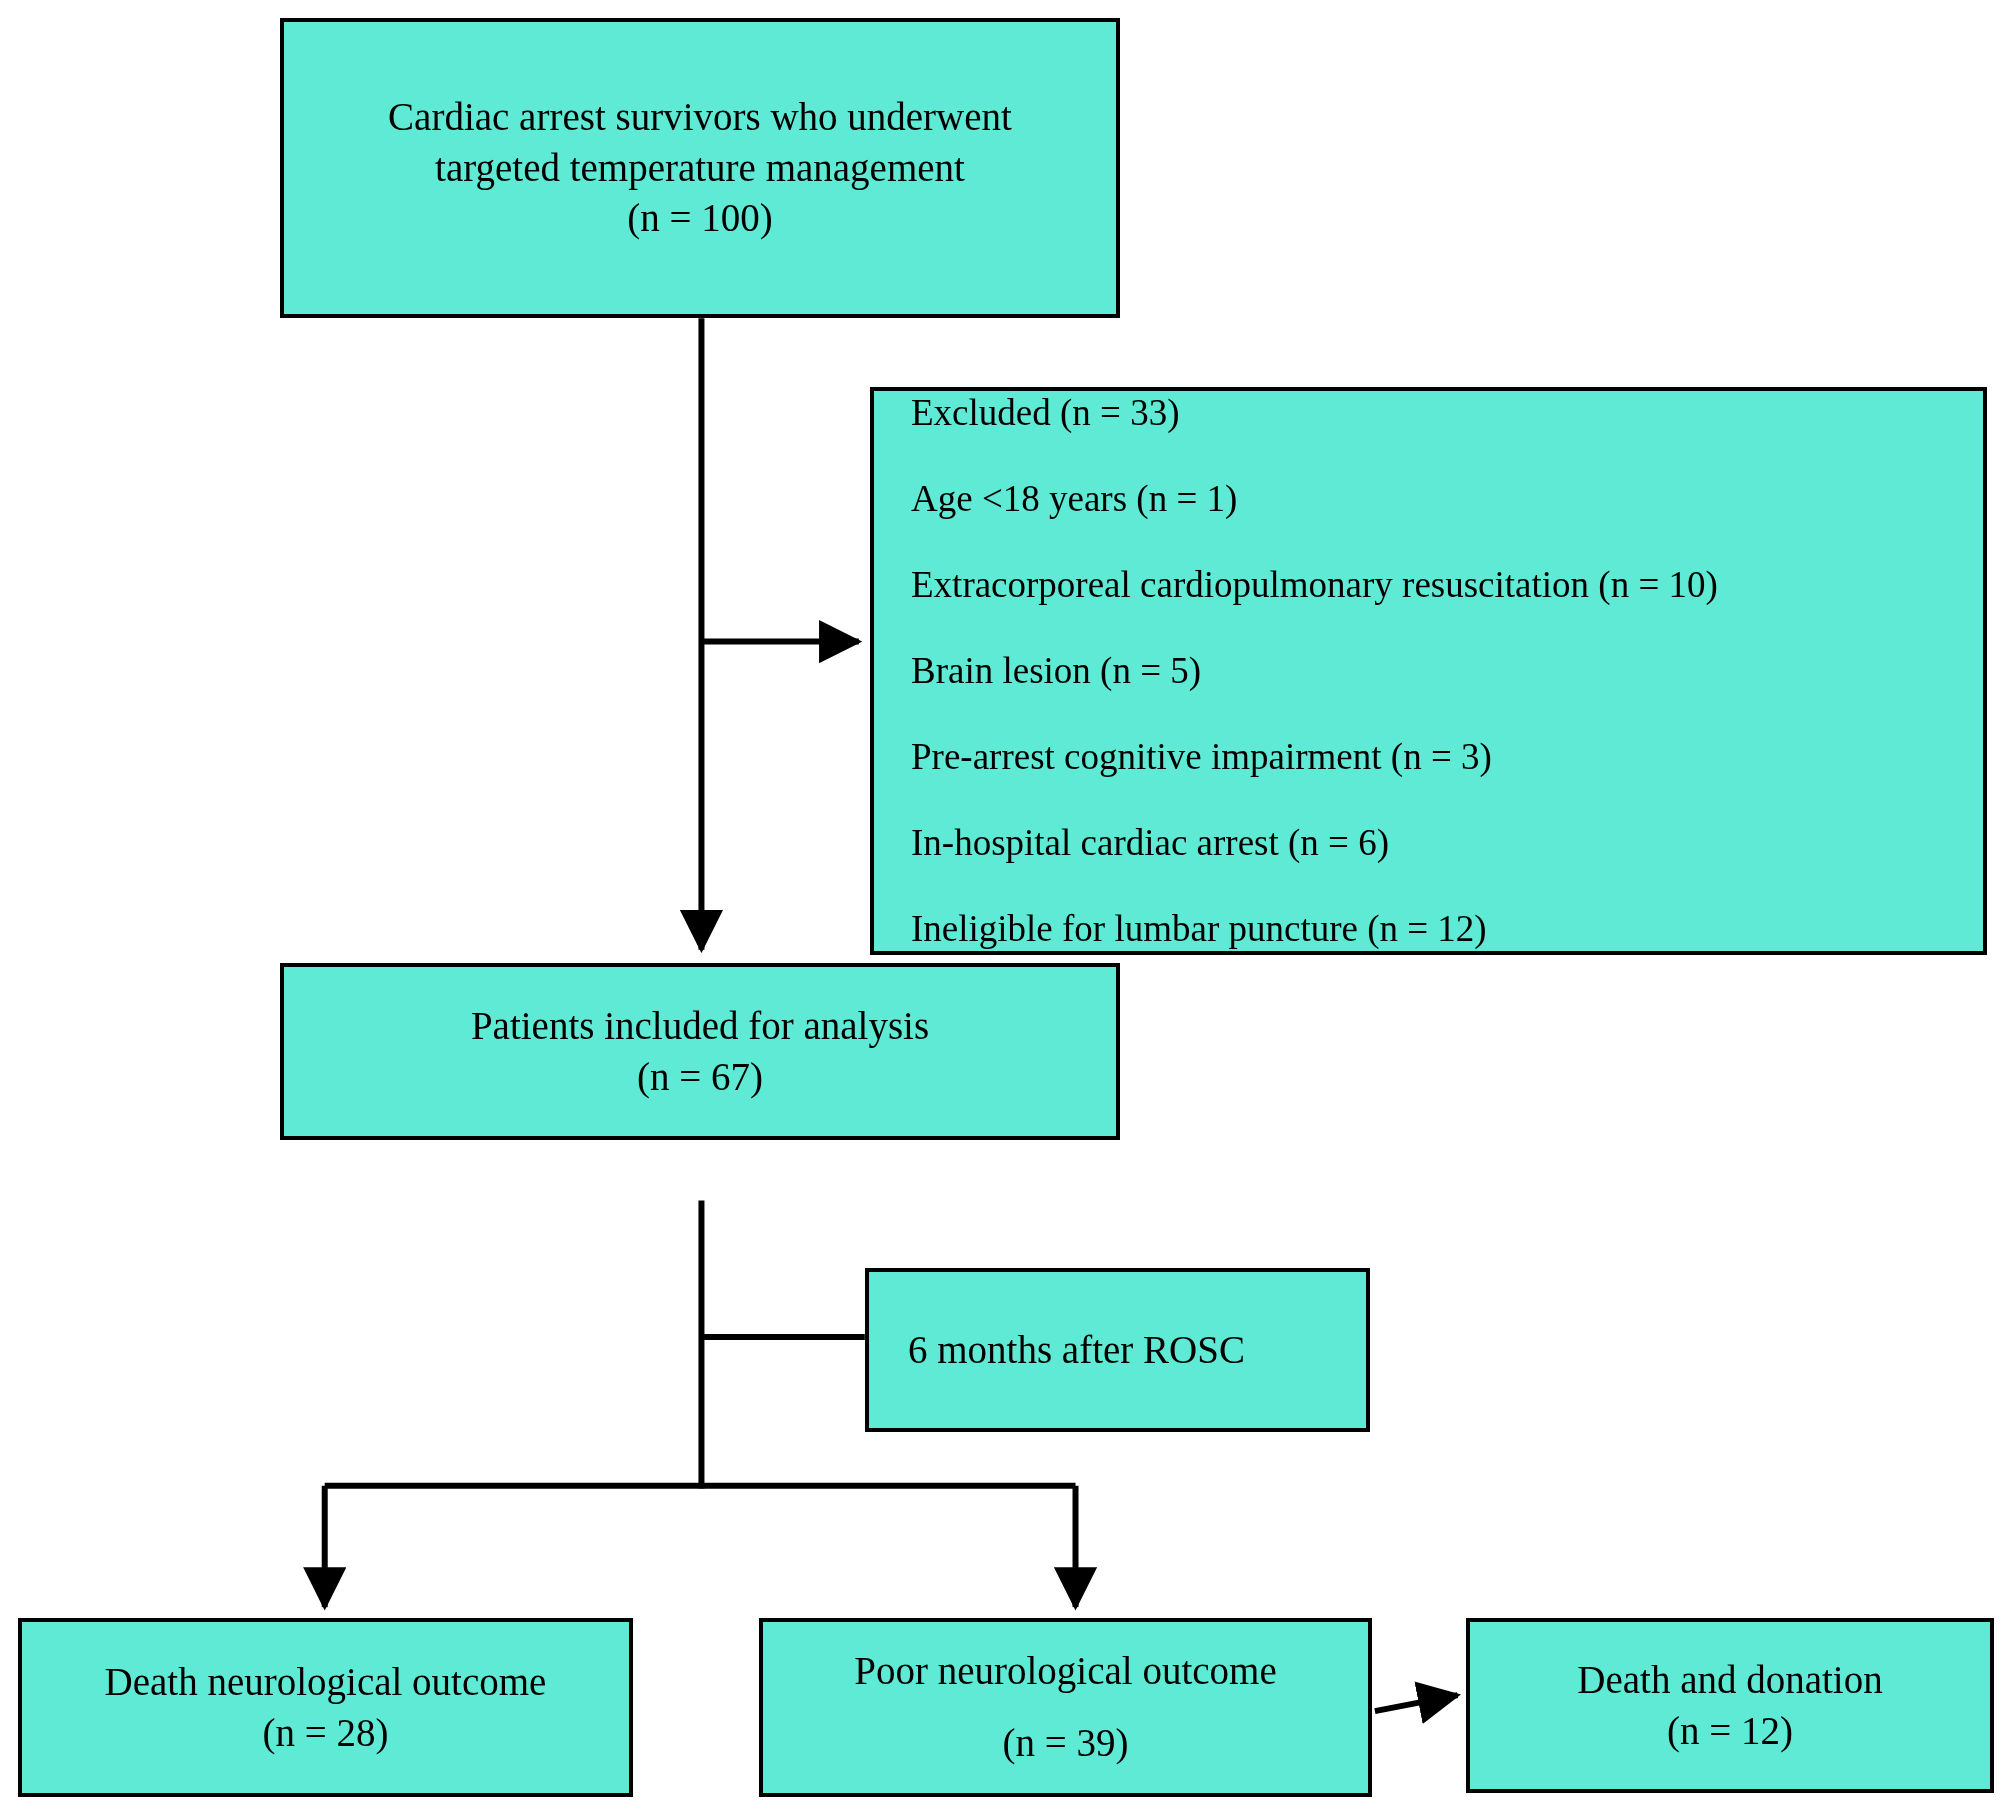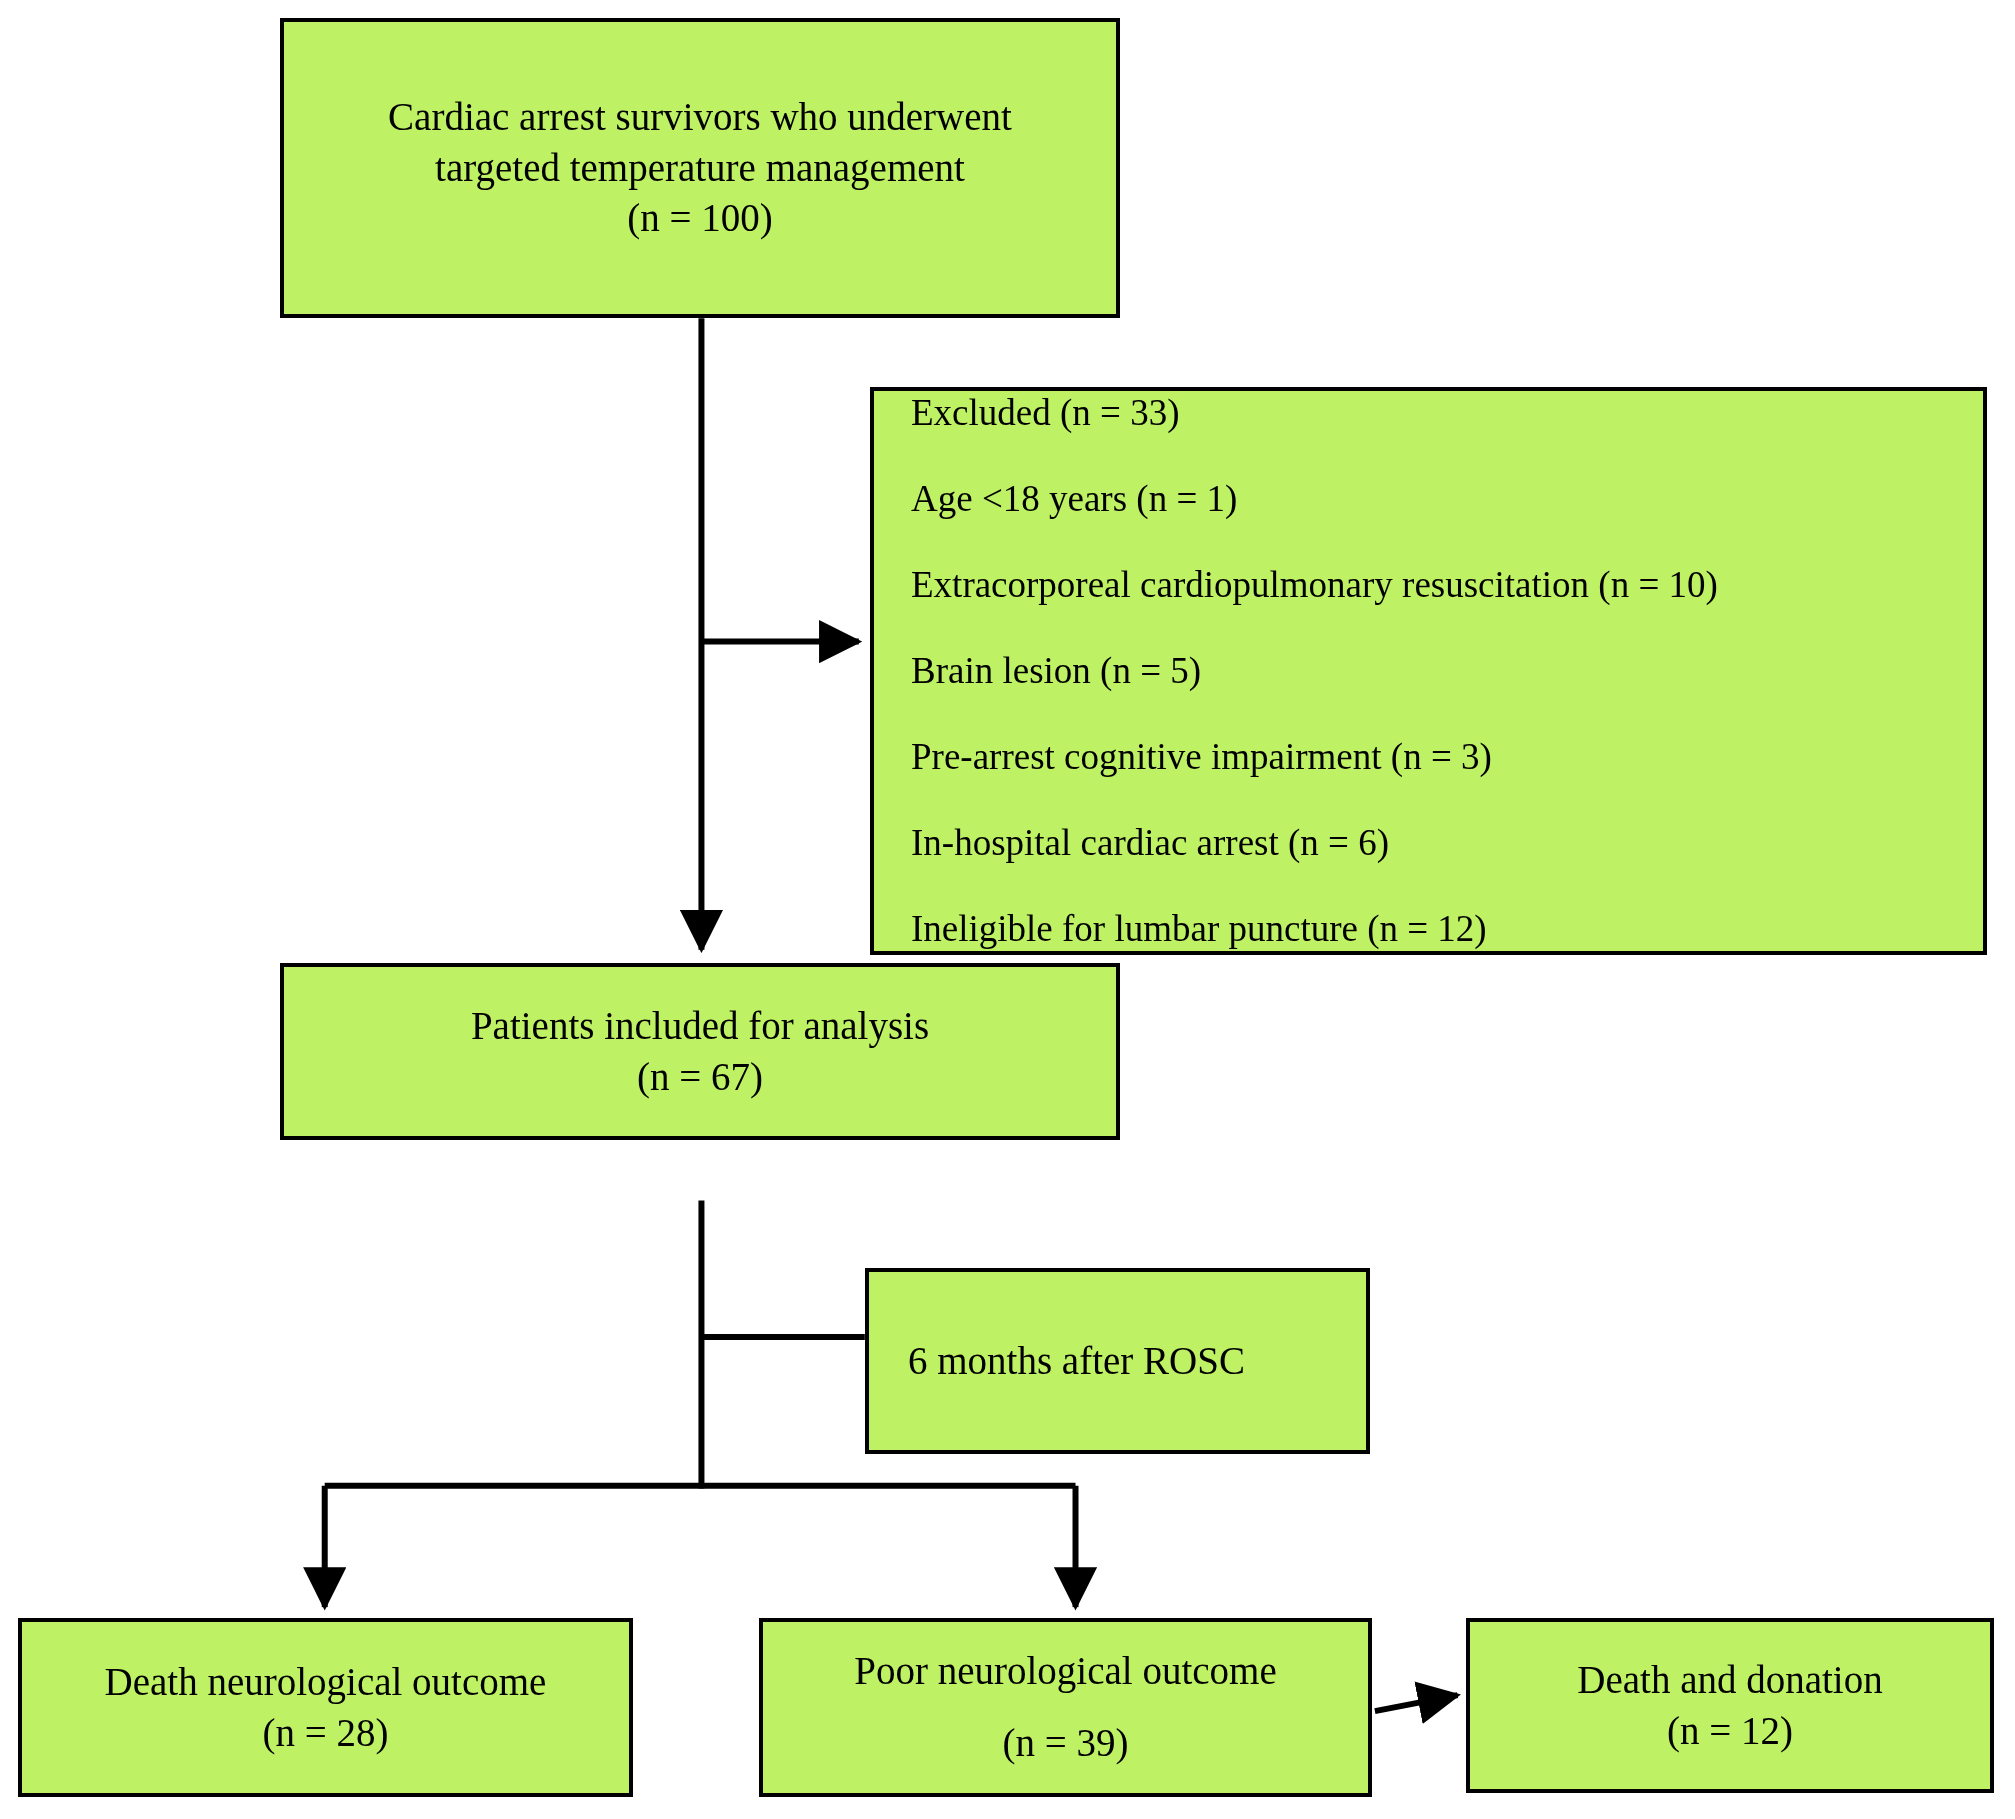--- a/index.html
+++ b/index.html
@@ -21,21 +21,21 @@
     position: absolute;
     left: 0;
     top: 0;
     width: 2015px;
     height: 1820px;
     pointer-events: none;
   }
   .node {
     position: absolute;
     box-sizing: border-box;
-    background: #bef264;
+    background: #5eead4;
     border: 4px solid #000000;
     display: flex;
     flex-direction: column;
     justify-content: center;
     z-index: 2;
     font-family: Liberation Serif, serif;
   }
   .node.center-node {
     align-items: center;
     text-align: center;
@@ -47,21 +47,21 @@
   }
   .node-line {
     font-size: 39px;
     line-height: 1.30;
     white-space: nowrap;
   }
   
   #node-enrolled   { left: 280px;  top: 18px;   width: 840px; height: 300px; }
   #node-excluded   { left: 870px; top: 387px;  width: 1117px; height: 568px; padding-left: 37px; padding-right: 13.3px; }
   #node-included   { left: 280px;  top: 963px; width: 840px; height: 177px; }
-  #node-followup   { left: 865px; top: 1268px; width: 505px;  height: 186px; padding-left: 39px; }
+  #node-followup   { left: 865px; top: 1268px; width: 505px;  height: 164px; padding-left: 39px; }
   #node-good       { left: 18px;   top: 1618px; width: 615px;  height: 179px; }
   #node-poor       { left: 759px; top: 1618px; width: 613px;  height: 179px; gap: 21px; }
   #node-death      { left: 1466px; top: 1618px; width: 528px;  height: 175px; }
   #node-excluded .node-line { font-size: 37px; line-height: 1.355; }
   #node-followup  .node-line { font-size: 39px; }
 </style>
 </head>
 <body>
 
 <div id="canvas">

